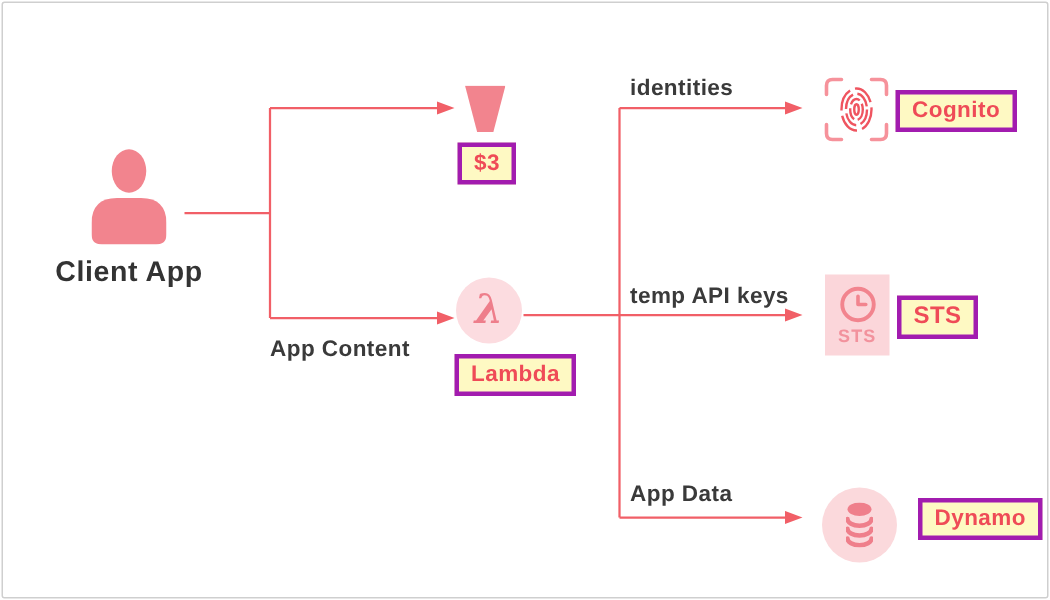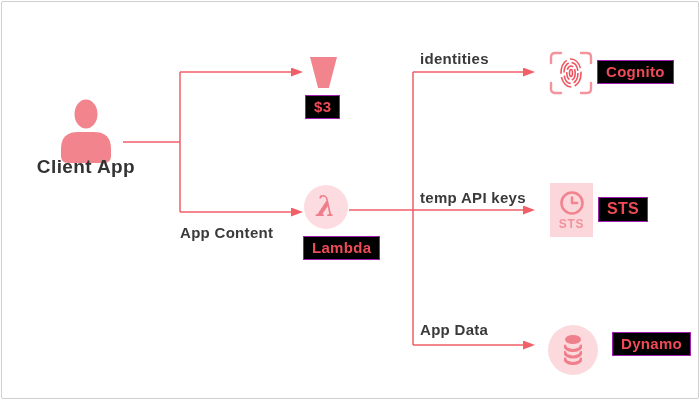--- a/index.html
+++ b/index.html
@@ -15,22 +15,22 @@
 
   .edge-label{
     position:absolute;color:#3a3a3a;font-size:15px;font-weight:600;
     letter-spacing:.3px;white-space:nowrap;
   }
   .node-title{
     position:absolute;color:#333333;font-size:19px;font-weight:600;
     letter-spacing:.4px;text-align:center;white-space:nowrap;
   }
   .badge{
-    position:absolute;display:inline-block;background:#000000;
-    border:1px solid #a21caf;color:#ef4b57;font-size:15px;font-weight:600;
+    position:absolute;display:inline-block;background:#fef9c3;
+    border:3px solid #a21caf;color:#ef4b57;font-size:15px;font-weight:600;
     padding:2px 8px 3px;letter-spacing:.3px;white-space:nowrap;
   }
 
   .person-icon{position:absolute;left:61px;top:99px;width:50px;height:64px;}
 
   .s3-bucket{
     position:absolute;left:310px;top:57px;width:27px;height:31px;
     background:#f2848e;
     clip-path:polygon(0 0,100% 0,70% 100%,30% 100%);
   }
@@ -83,21 +83,21 @@
       <path d="M413,72 H525" marker-end="url(#arrow)"></path>
       <path d="M349,210 H525" marker-end="url(#arrow)"></path>
       <path d="M413,345 H525" marker-end="url(#arrow)"></path>
     </g>
   </svg>
 
   <svg class="person-icon" viewBox="0 0 50 64" xmlns="http://www.w3.org/2000/svg">
     <ellipse cx="25" cy="15" rx="11.5" ry="14.5" fill="#f2848e"></ellipse>
     <path d="M7,64 Q0,64 0,57 L0,50 Q0,33 17,33 L33,33 Q50,33 50,50 L50,57 Q50,64 43,64 Z" fill="#f2848e"></path>
   </svg>
-  <div class="node-title" style="left:30px;top:156px;width:112px;">Client App</div>
+  <div class="node-title" style="left:30px;top:171px;width:112px;">Client App</div>
 
   <div class="edge-label" style="left:180px;top:224px;">App Content</div>
   <div class="edge-label" style="left:420px;top:50px;">identities</div>
   <div class="edge-label" style="left:420px;top:321px;">App Data</div>
   <div class="edge-label" style="left:420px;top:189px;">temp API keys</div>
 
   <div class="s3-bucket"></div>
   <div class="badge" style="left:305px;top:95px;">$3</div>
 
   <div class="lambda-circle">

